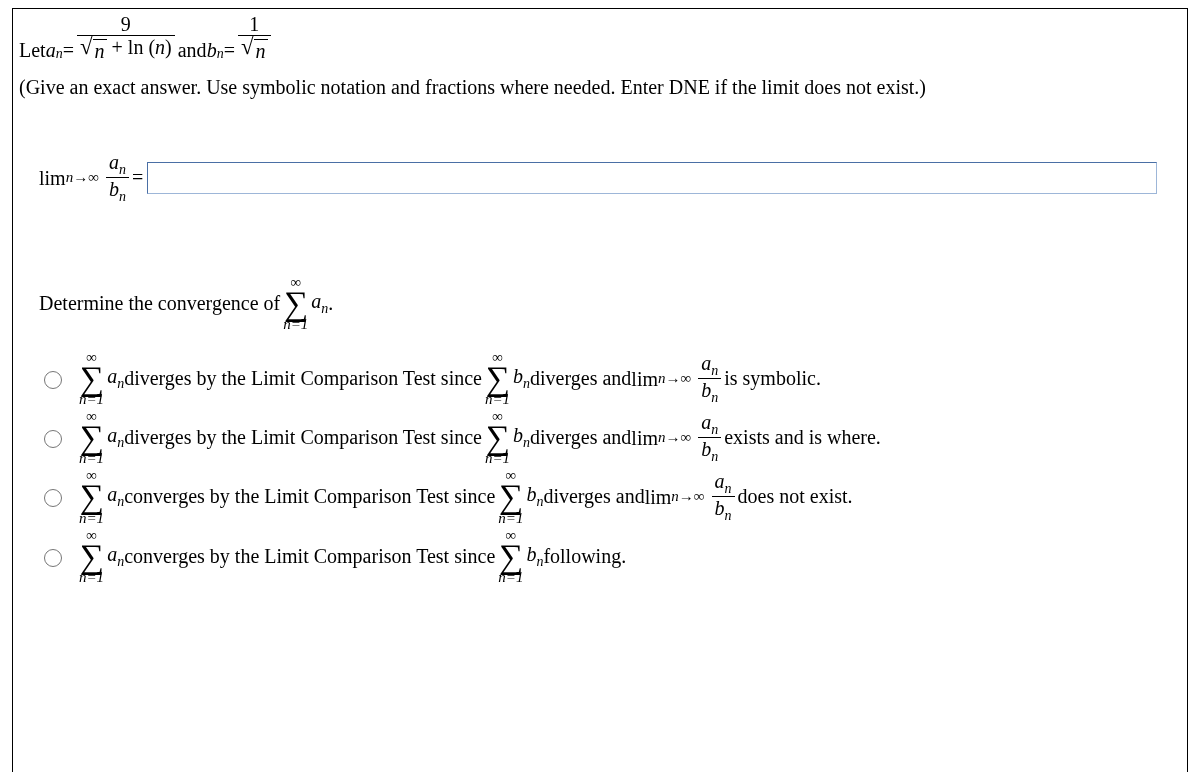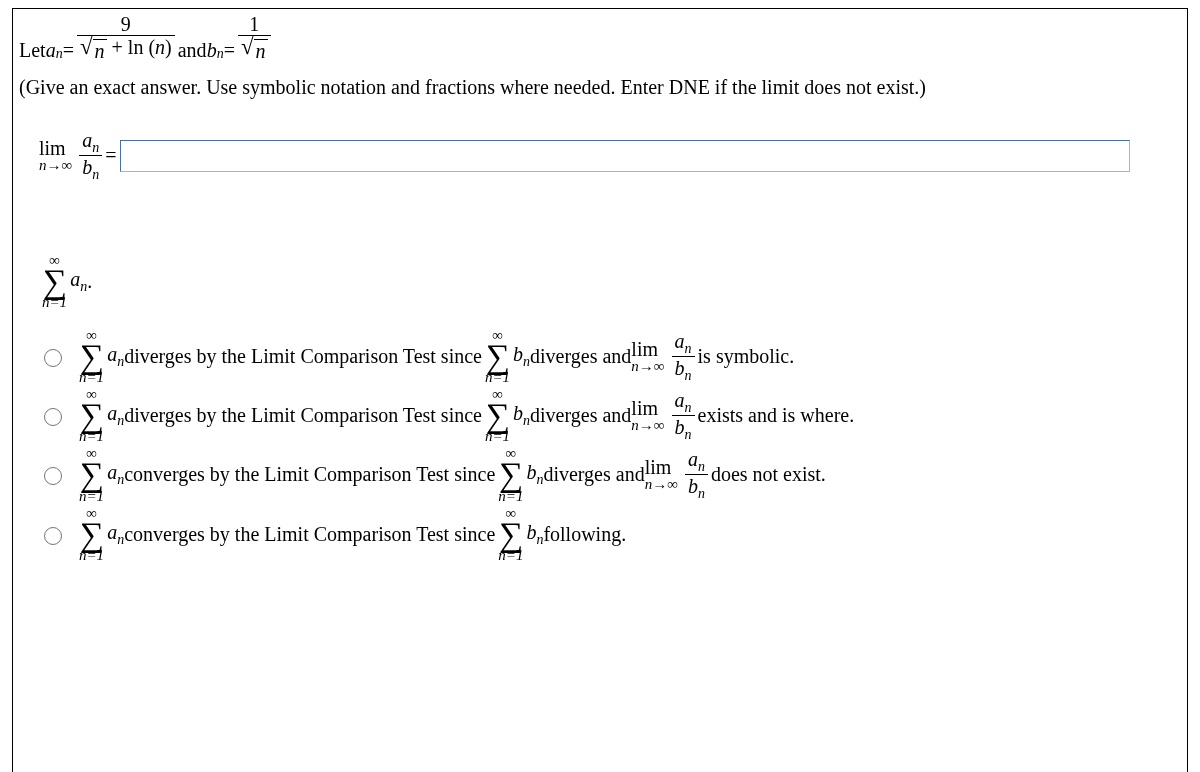--- a/index.html
+++ b/index.html
@@ -30,31 +30,31 @@
     line-height: 1.1;
   }
   .frac .num { padding: 0 3px; }
   .frac .den { border-top: 1px solid #000; padding: 0 3px; }
   .sqrt {
     display: inline-flex;
     align-items: flex-start;
   }
   .sqrt .radical { font-size: 1.15em; line-height: 0.9; }
   .sqrt .radicand { border-top: 1px solid #000; padding: 0 2px; margin-top: 2px; }
-  .hint { margin-top: 14px; margin-bottom: 30px; }
+  .hint { margin-top: 14px; margin-bottom: 52px; }
   .answer-row {
     display: flex;
     align-items: center;
     margin-left: 20px;
     margin-bottom: 70px;
   }
   .lim {
     display: inline-flex;
-    flex-direction: column;
-    align-items: flex-start;
+    flex-direction: row;
+    align-items: center;
     line-height: 1;
     margin-right: 4px;
   }
   .lim .top { font-size: 1em; }
   .lim .bot { font-size: 0.75em; }
   .answer-input {
     border: 1px solid #6b8cbf;
     border-top-color: #4a6fa5;
     border-left-color: #4a6fa5;
     border-right-color: #9db6d8;
@@ -146,20 +146,21 @@
     <span class="frac">
       <span class="num"><span class="mi">a</span><span class="sub">n</span></span>
       <span class="den"><span class="mi">b</span><span class="sub">n</span></span>
     </span>
     <span> = </span>
     <span class="gap"></span>
     <input type="text" class="answer-input" value="" style="">
   </div>
 
   <div class="determine">
+    <span>Determine the convergence of </span>
     <span class="bigsum">
       <span class="inf">∞</span>
       <span class="sigma">∑</span>
       <span class="from"><span class="mi">n=1</span></span>
     </span>
     <span><span class="mi">a</span><span class="sub">n</span></span>
       <span>.</span>
   </div>
 
   <div class="options">

